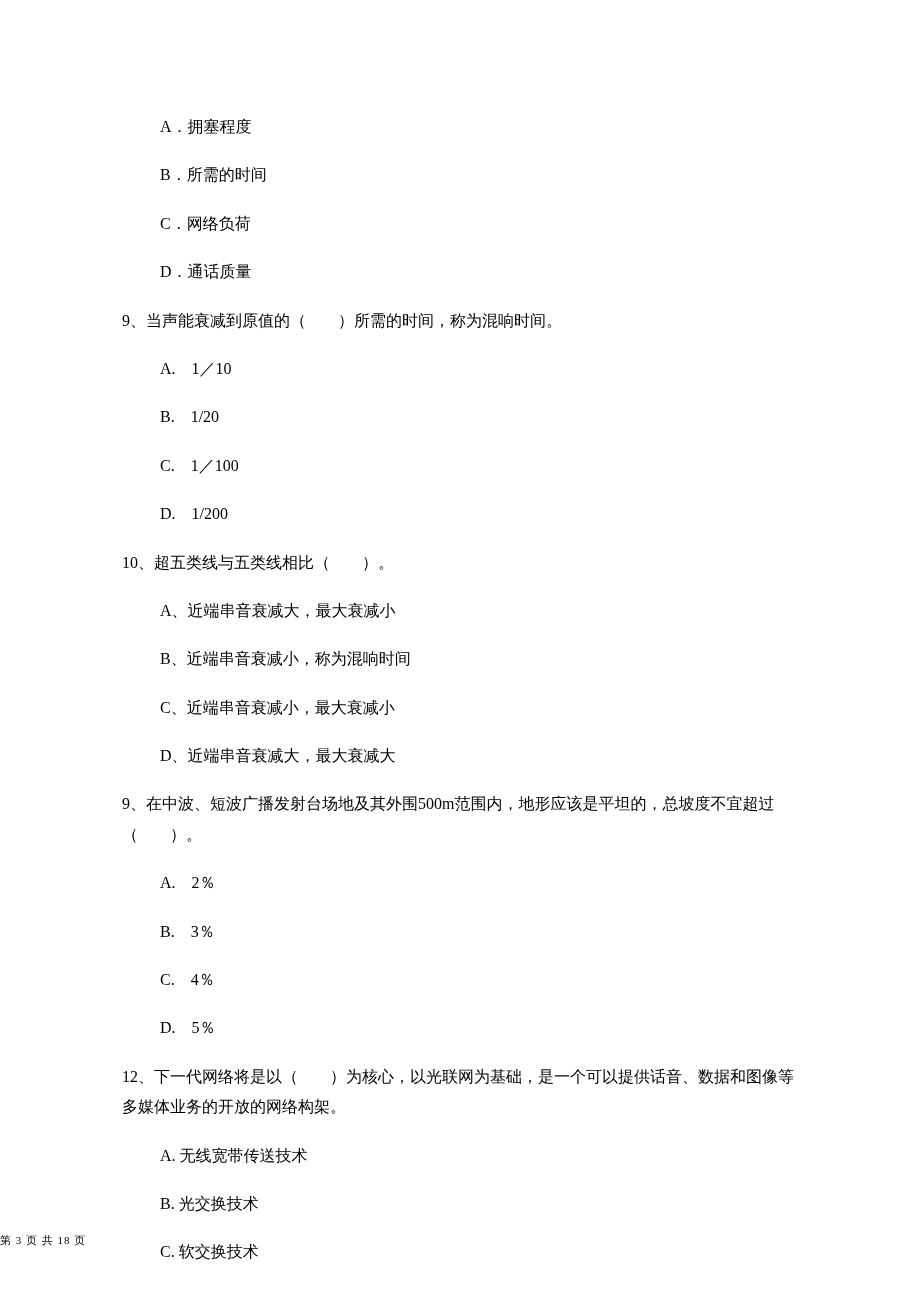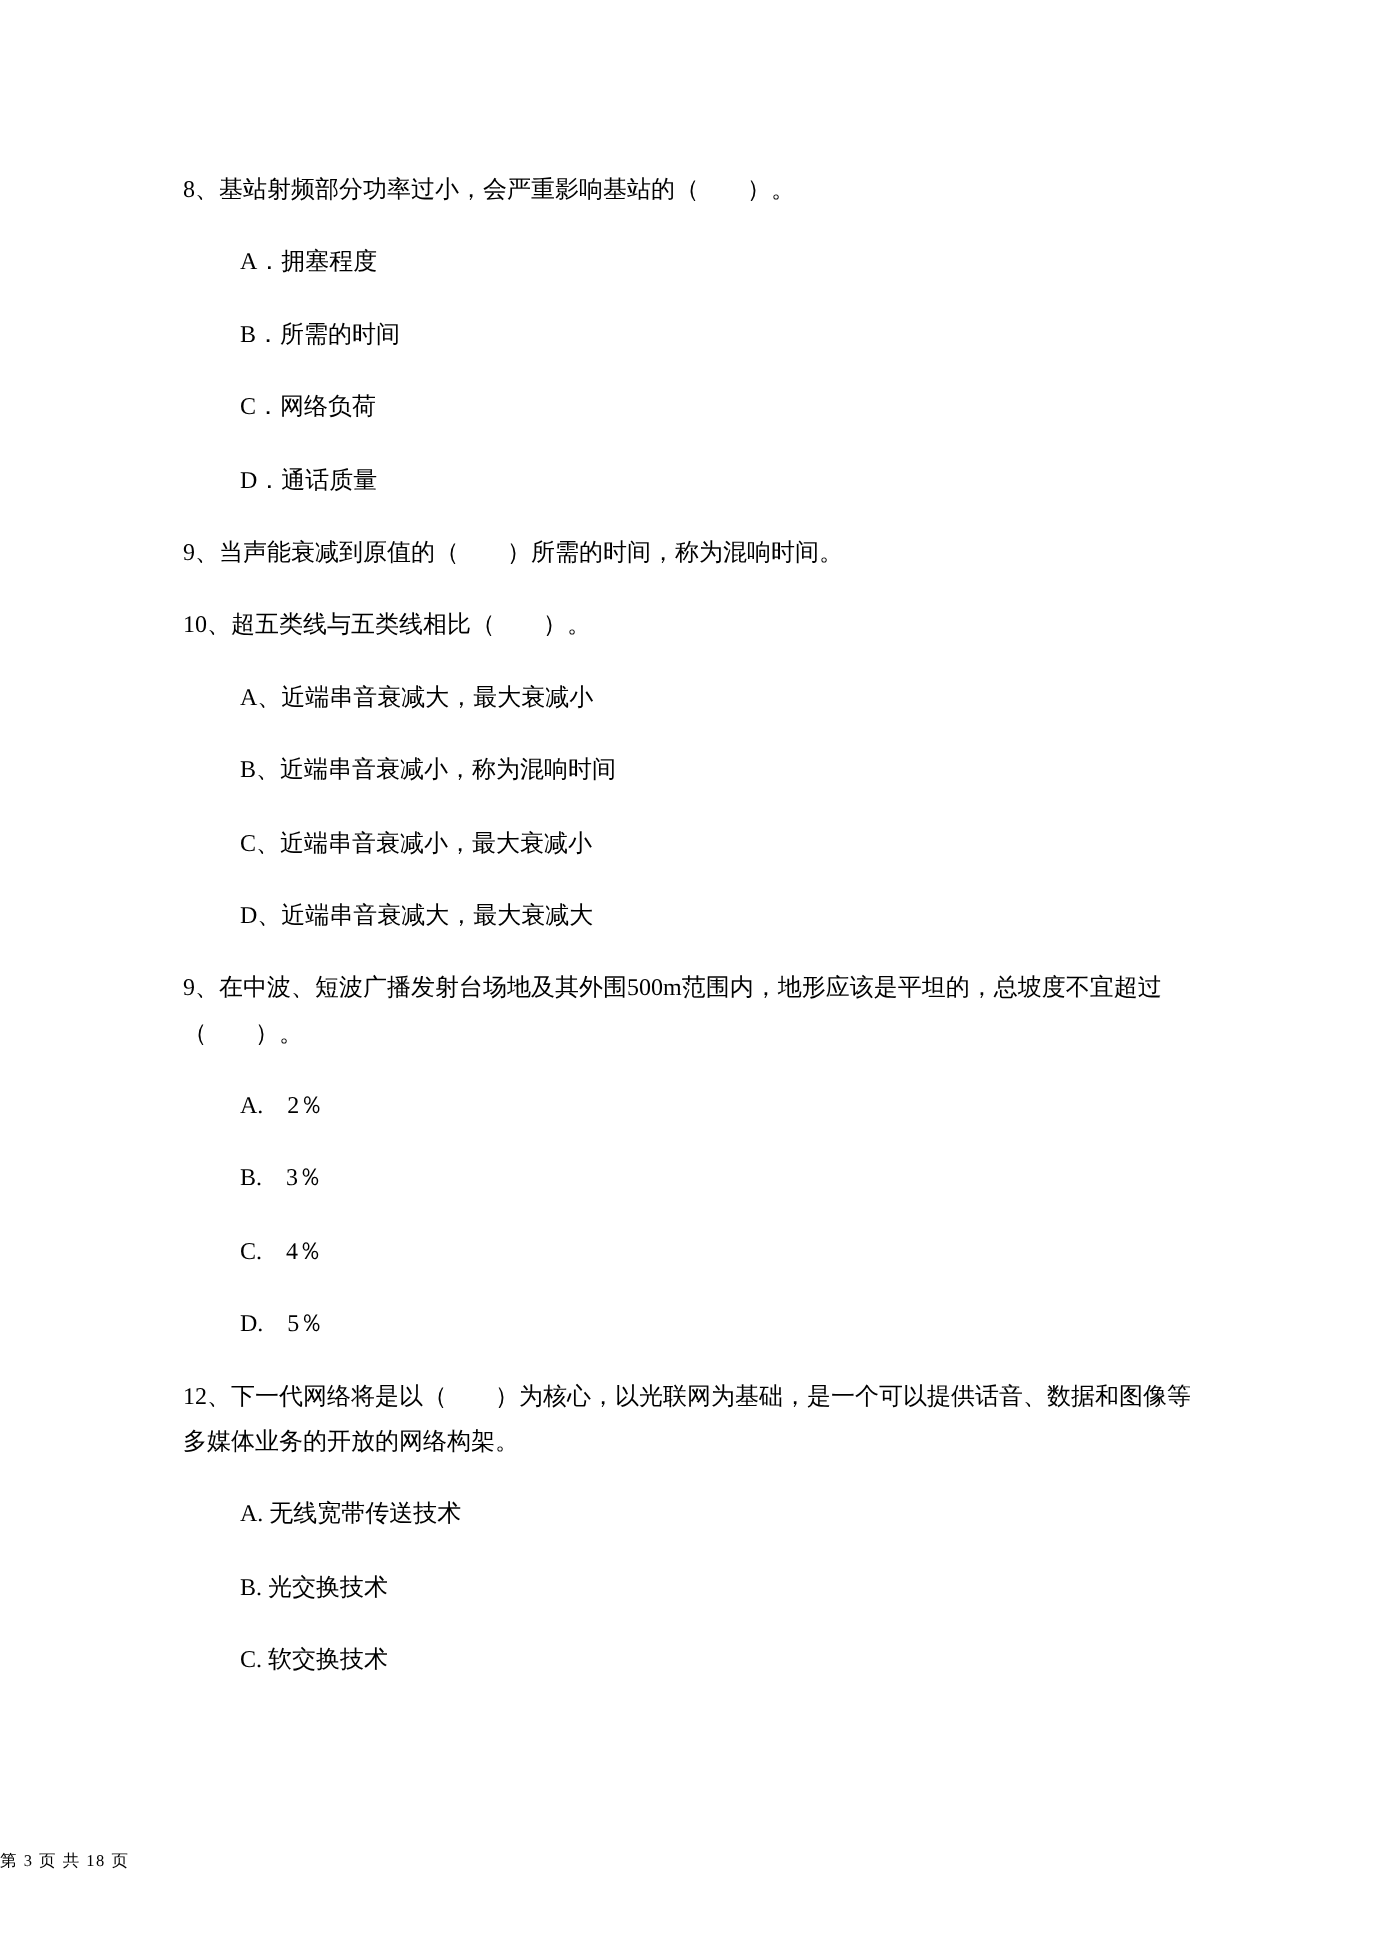--- a/index.html
+++ b/index.html
@@ -42,31 +42,36 @@
     font-size: 11px;
     letter-spacing: 1px;
   }
 </style>
 </head>
 <body>
 
 <div class="page">
 
   <div class="question">
-    <p class="q-text">8、基站射频部分功率过小，会严重影响基站的（　　）。</p>
     <div class="options">
       <p class="opt">A．拥塞程度</p>
       <p class="opt">B．所需的时间</p>
       <p class="opt">C．网络负荷</p>
       <p class="opt">D．通话质量</p>
     </div>
   </div>
 
   <div class="question">
     <p class="q-text">9、当声能衰减到原值的（　　）所需的时间，称为混响时间。</p>
+    <div class="options">
+      <p class="opt">A.　1／10</p>
+      <p class="opt">B.　1/20</p>
+      <p class="opt">C.　1／100</p>
+      <p class="opt">D.　1/200</p>
+    </div>
   </div>
 
   <div class="question">
     <p class="q-text">10、超五类线与五类线相比（　　）。</p>
     <div class="options">
       <p class="opt">A、近端串音衰减大，最大衰减小</p>
       <p class="opt">B、近端串音衰减小，称为混响时间</p>
       <p class="opt">C、近端串音衰减小，最大衰减小</p>
       <p class="opt">D、近端串音衰减大，最大衰减大</p>
     </div>

